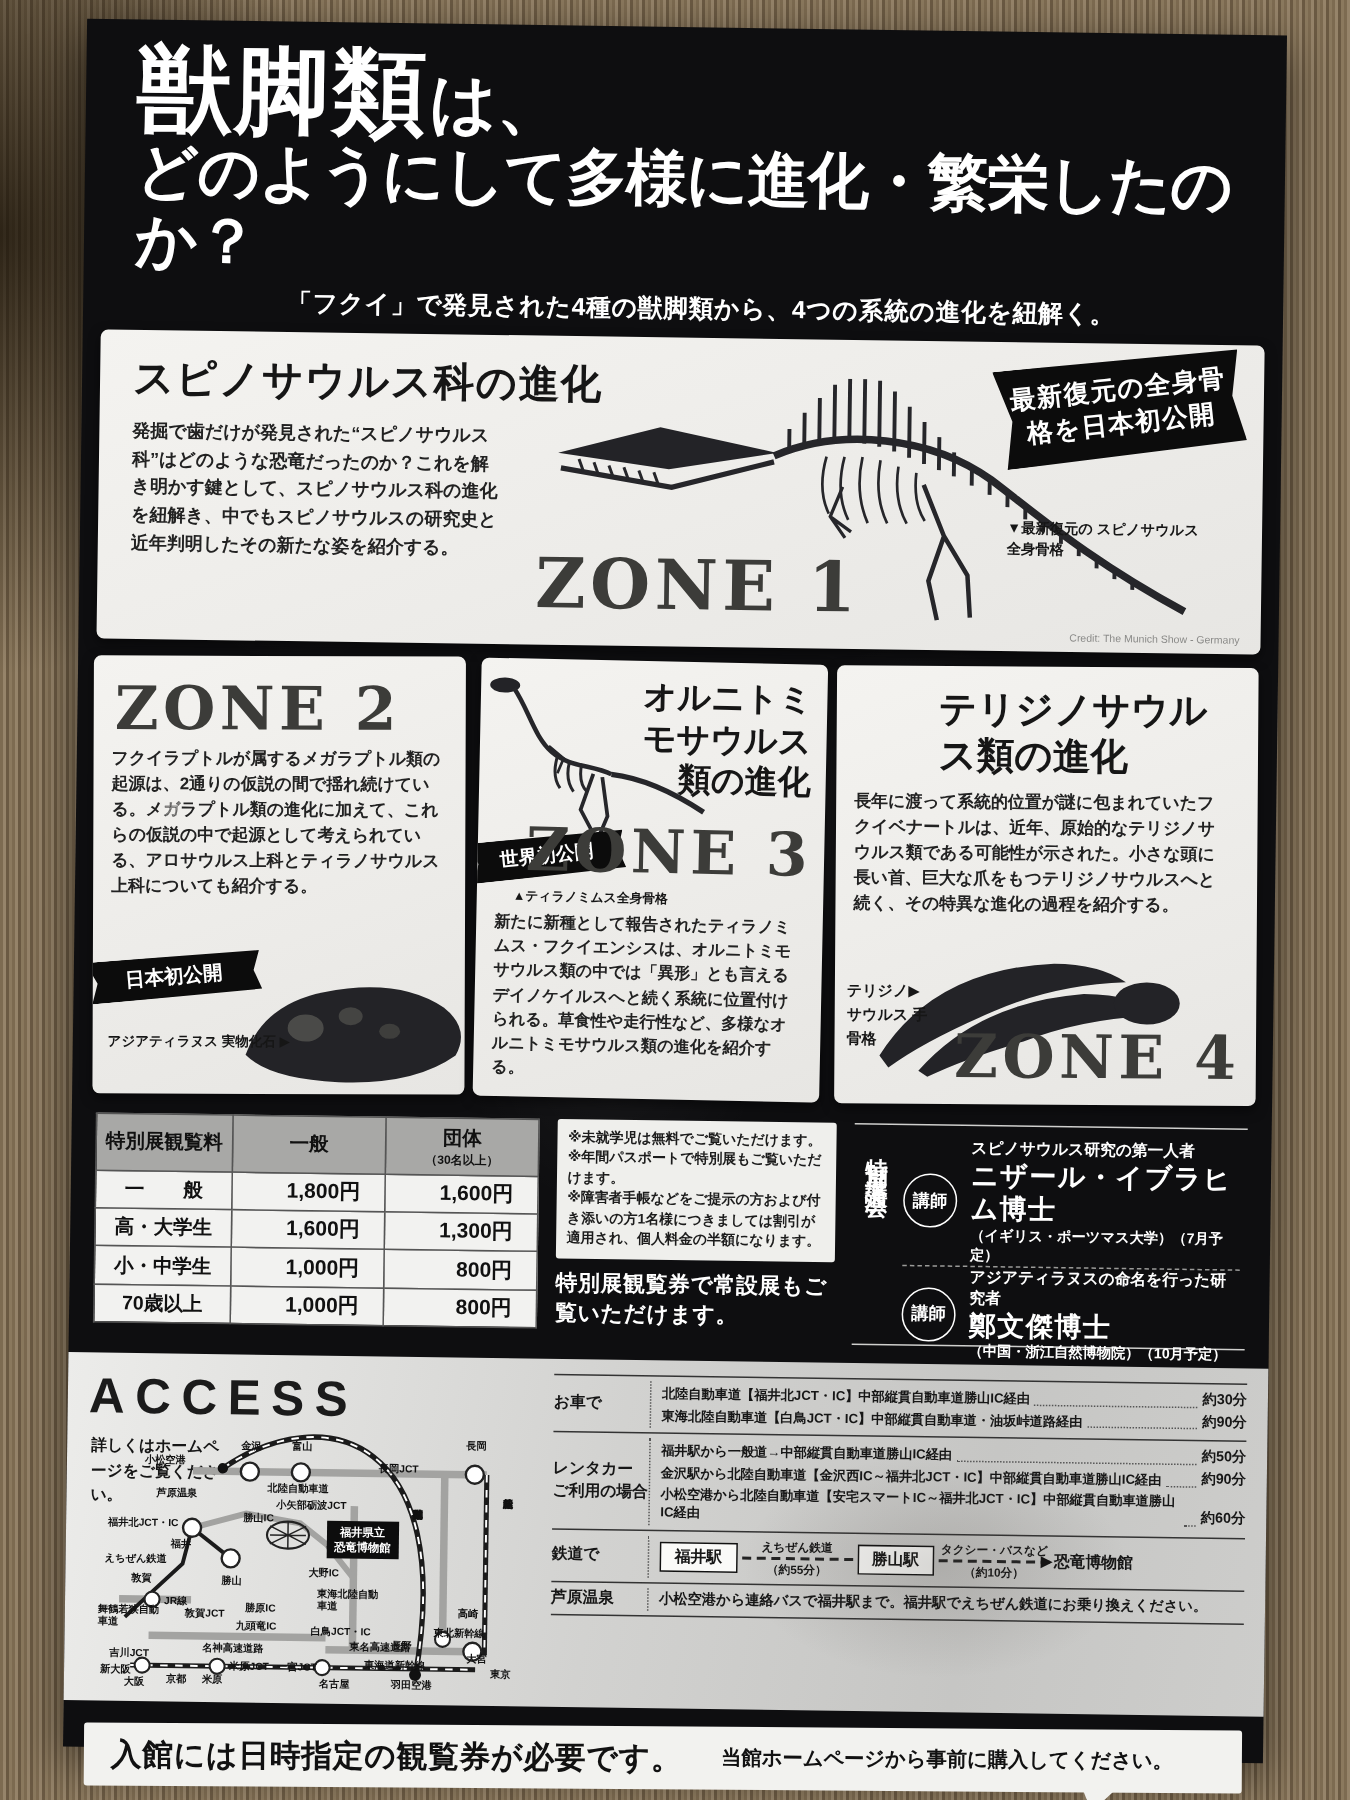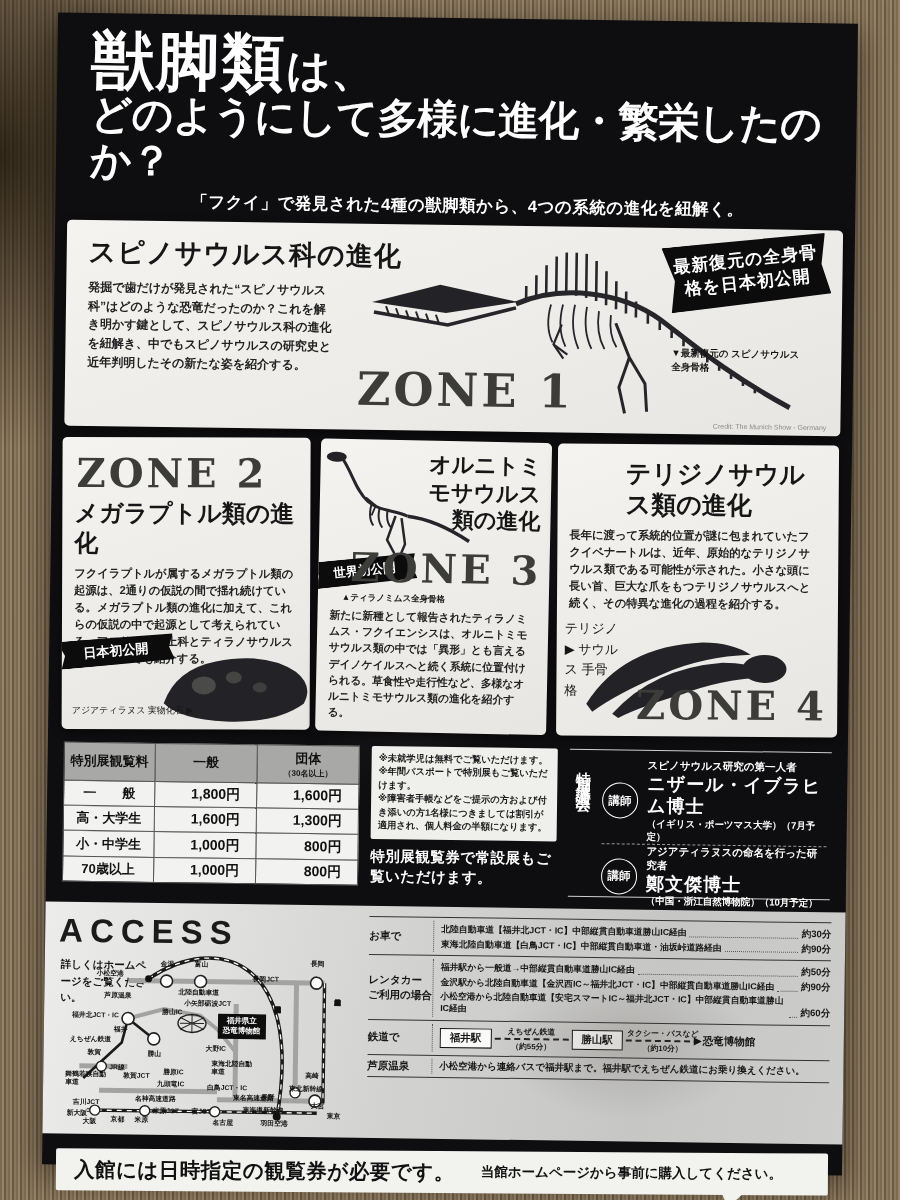--- a/index.html
+++ b/index.html
@@ -38,35 +38,35 @@
     font-size:17px;line-height:1.35;transform:rotate(-7deg);letter-spacing:1px;}
   .z1 .cap{position:absolute;right:40px;top:118px;font-size:9.5px;font-weight:bold;width:130px;line-height:1.5;}
   .z1 .credit{position:absolute;right:14px;bottom:5px;font-size:7px;color:#8a8a88;}
   .zrow{display:grid;grid-template-columns:1fr .93fr 1.13fr;gap:8px;margin:10px 12px 0;height:292px;z-index:2;position:relative;}
   .zc{padding:10px 12px;overflow:hidden;}
   .zc .body{font-size:11.3px;line-height:1.5;font-weight:bold;color:#222;}
   .zc2{transform:rotate(-.6deg);}
   .zc2 .zlabel{font-size:40px;margin:2px 0 2px 2px;}
   .zc2 .ttl{font-size:24px;font-weight:bold;line-height:1.25;margin-bottom:7px;}
   .zc2 .ribbon{position:absolute;left:-4px;bottom:64px;width:108px;padding:5px 4px;font-size:13px;transform:rotate(-5deg);}
-  .zc2 .cap{position:absolute;left:10px;bottom:12px;font-size:9px;font-weight:normal;line-height:1.5;margin-top:43px;}
+  .zc2 .cap{position:absolute;left:10px;bottom:28px;font-size:9px;font-weight:bold;line-height:1.5;margin-top:43px;}
   .zc2 svg{position:absolute;right:-4px;bottom:4px;}
   .zc3{transform:rotate(.4deg);}
   .zc3 .ttl{position:absolute;right:10px;top:10px;font-size:22px;font-weight:bold;line-height:1.25;text-align:right;width:120px;}
   .zc3 svg{position:absolute;left:2px;top:4px;}
   .zc3 .ribbon{position:absolute;left:-6px;top:118px;width:96px;padding:5px 4px;font-size:12.5px;transform:rotate(-7deg);}
   .zc3 .zlabel{position:absolute;right:8px;top:104px;font-size:40px;}
   .zc3 .cap{position:absolute;left:24px;top:153px;font-size:8.5px;font-weight:bold;}
   .zc3 .body{margin-top:158px;font-size:10.8px;}
   .zc4{transform:rotate(-.4deg);}
   .zc4 .ttl{font-size:25px;font-weight:bold;line-height:1.22;margin:4px 0 8px 56px;}
   .zc4 .body{width:96%;}
   .zc4 svg{position:absolute;left:26px;bottom:16px;}
   .zc4 .zlabel{position:absolute;right:10px;bottom:8px;font-size:40px;}
-  .zc4 .cap{position:absolute;left:8px;bottom:34px;font-size:13px;font-weight:normal;line-height:1.6;width:54px;}
+  .zc4 .cap{position:absolute;left:8px;bottom:34px;font-size:10px;font-weight:bold;line-height:1.6;width:54px;}
   
   .midrow{display:flex;gap:12px;padding:14px 16px 0;height:148px;position:relative;z-index:2;}
   table.price{border-collapse:collapse;width:296px;height:140px;}
   table.price th,table.price td{border:1.5px solid #555;font-size:13px;}
   table.price th{background:#a8a8a6;color:#111;font-weight:bold;}
   table.price th .sm{display:block;font-size:8px;font-weight:bold;}
   table.price td{background:#f2f2ف0;background:#f2f2f0;color:#111;}
   table.price td.cat{font-weight:bold;text-align:center;width:88px;}
   table.price td.num{text-align:right;padding-right:16px;font-weight:bold;font-size:14px;}
   .notes{width:186px;}
@@ -92,21 +92,21 @@
     background:radial-gradient(ellipse at center,rgba(60,55,50,.18),transparent 70%);pointer-events:none;}
   .acc-left{width:300px;position:relative;}
   .acc-title{font-size:33px;font-weight:bold;letter-spacing:7px;color:#1b1b1b;}
   .acc-note{position:absolute;left:2px;top:44px;font-size:10.5px;font-weight:bold;line-height:1.6;width:90px;}
   .map{position:absolute;left:8px;top:38px;width:288px;height:168px;}
   .map svg{position:absolute;left:0;top:0;}
   .ml{position:absolute;font-size:6.8px;font-weight:bold;color:#111;white-space:nowrap;}
   .ml.v{writing-mode:vertical-rl;text-orientation:upright;letter-spacing:0;}
   .ml.wrap{white-space:normal;width:44px;line-height:1.25;}
   .mbox{position:absolute;background:#0d0d0d;color:#fff;font-size:7.5px;font-weight:bold;
-    text-align:center;line-height:1.3;padding:3px 5px;font-family:Liberation Mono, monospace;}
+    text-align:center;line-height:1.3;padding:3px 5px;}
   .acc-right{flex:1;display:flex;flex-direction:column;font-weight:bold;}
   .acc-row{border-top:1.2px solid #333;display:flex;padding:3px 0;}
   .acc-row:last-child{border-bottom:1.2px solid #333;}
   .acc-label{width:64px;font-size:10.5px;display:flex;align-items:center;line-height:1.4;}
   .acc-content{flex:1;border-left:1.2px dotted #555;padding:1px 0 1px 7px;display:flex;flex-direction:column;justify-content:center;}
   .route{display:flex;align-items:flex-end;font-size:8.8px;line-height:1.35;margin:1px 0;}
   .route .leader{flex:1;border-bottom:1.2px dotted #555;margin:0 3px 2px;min-width:8px;}
   .route .time{font-size:9.5px;white-space:nowrap;}
   .train{display:flex;align-items:center;gap:3px;}
   .stn{border:1.5px solid #111;background:#fafaf8;padding:2px 9px;font-size:10.5px;white-space:nowrap;}
@@ -159,21 +159,20 @@
     </svg>
     <div class="ribbon">最新復元の全身骨格を日本初公開</div>
     <div class="cap">▼最新復元の スピノサウルス全身骨格</div>
     <div class="credit">Credit: The Munich Show - Germany</div>
   </div>
 
   <div class="zrow">
 
     <div class="card zc zc2">
       <div class="zlabel zone-stencil">ZONE 2</div>
-      <div class="ttl">メガラプトル類の進化</div>
       <div class="body">フクイラプトルが属するメガラプトル類の起源は、2通りの仮説の間で揺れ続けている。メガラプトル類の進化に加えて、これらの仮説の中で起源として考えられている、アロサウルス上科とティラノサウルス上科についても紹介する。</div>
       <div class="ribbon">日本初公開</div>
       <svg width="158" height="80" viewBox="0 0 158 80">
         <path class="bonef" d="M8,58 Q20,24 60,16 Q110,6 140,26 Q158,40 148,58 Q120,78 70,76 Q24,74 8,58 Z"></path>
         <ellipse cx="48" cy="40" rx="12" ry="9" fill="#4a4a48"></ellipse>
         <ellipse cx="78" cy="32" rx="8" ry="6" fill="#444442"></ellipse>
         <ellipse cx="104" cy="42" rx="7" ry="5" fill="#3e3e3c"></ellipse>
       </svg>
       <div class="cap">アジアティラヌス 実物化石 ▶</div>
     </div>

